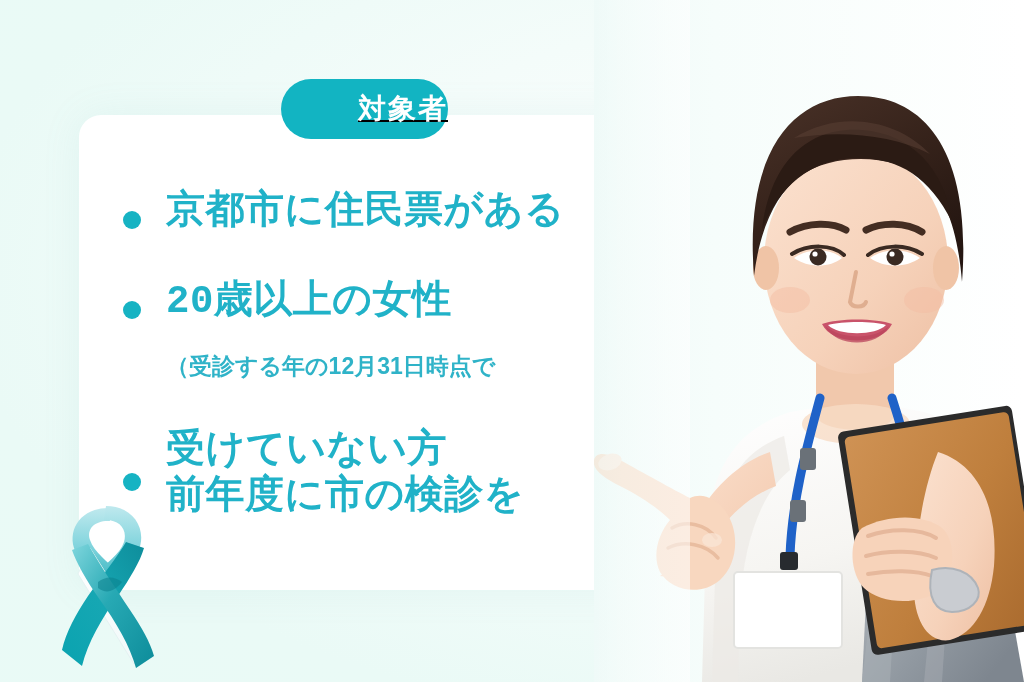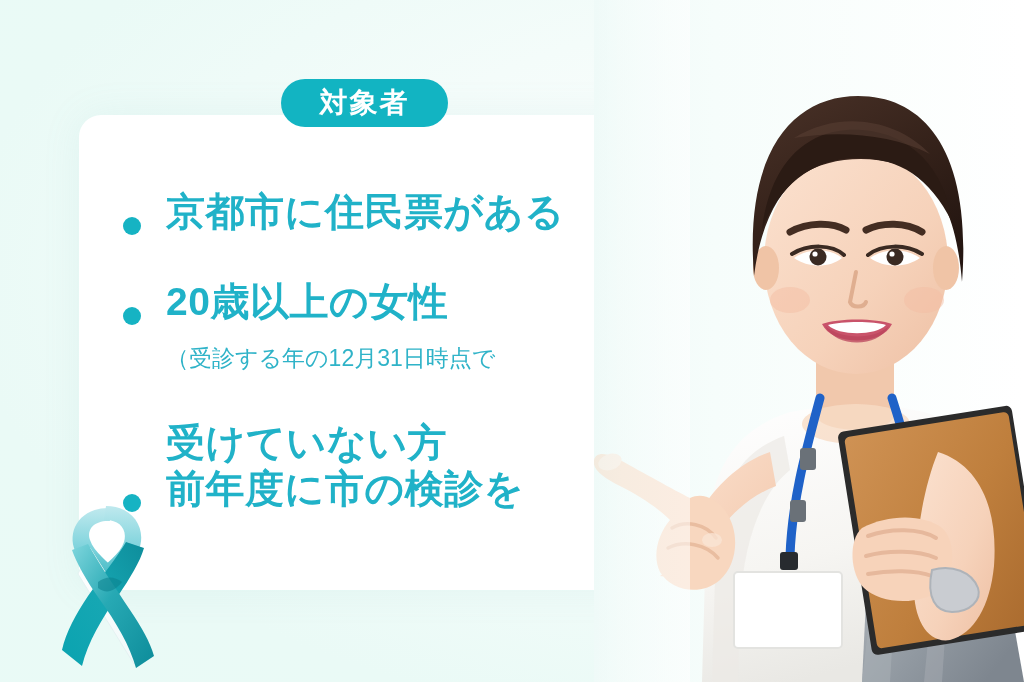--- a/index.html
+++ b/index.html
@@ -33,27 +33,28 @@
     border-radius: 22px;
     box-shadow: 0 0 38px rgba(120, 190, 190, 0.10);
   }
 
   
   .badge {
     position: absolute;
     left: 281px;
     top: 79px;
     width: 167px;
-    height: 48px;
+    height: 60px;
     border-radius: 30px;
     background: #12b4c2;
     display: flex;
     align-items: center;
-    justify-content: center;
+    justify-content: flex-end;
     z-index: 5;
+    text-decoration: underline;
   }
   .badge-label {
     color: #ffffff;
     font-size: 28px;
     font-weight: bold;
     letter-spacing: 2px;
     line-height: 1;
   }
 
   
@@ -63,24 +64,25 @@
     top: 115px;
     width: 569px;
     height: 475px;
     z-index: 6;
     box-sizing: border-box;
     padding: 74px 0 0 0;
   }
   .item {
     position: relative;
     display: flex;
-    align-items: flex-end;
+    align-items: center;
+    font-family: Liberation Mono, monospace;
   }
   .item-1 { margin-bottom: 44px; }
-  .item-2 { margin-bottom: 18px; }
+  .item-2 { margin-bottom: 26px; }
   .item-3 { margin-top: 46px; }
 
   .bullet {
     flex: 0 0 auto;
     width: 18px;
     height: 18px;
     border-radius: 50%;
     background: #16b3c3;
     margin-left: 44px;
     margin-top: 16px;
@@ -92,21 +94,21 @@
     color: #20b2c8;
     font-size: 39px;
     font-weight: bold;
     line-height: 1.18;
     white-space: nowrap;
     letter-spacing: 0.5px;
   }
   .note {
     color: #2fb3c8;
     font-size: 23px;
-    font-weight: normal;
+    font-weight: bold;
     line-height: 1.35;
     letter-spacing: 0px;
     white-space: nowrap;
     margin-left: 87px;
     margin-top: 8px;
   }
   .note-line { display: block; }
 
   
   .ribbon {

